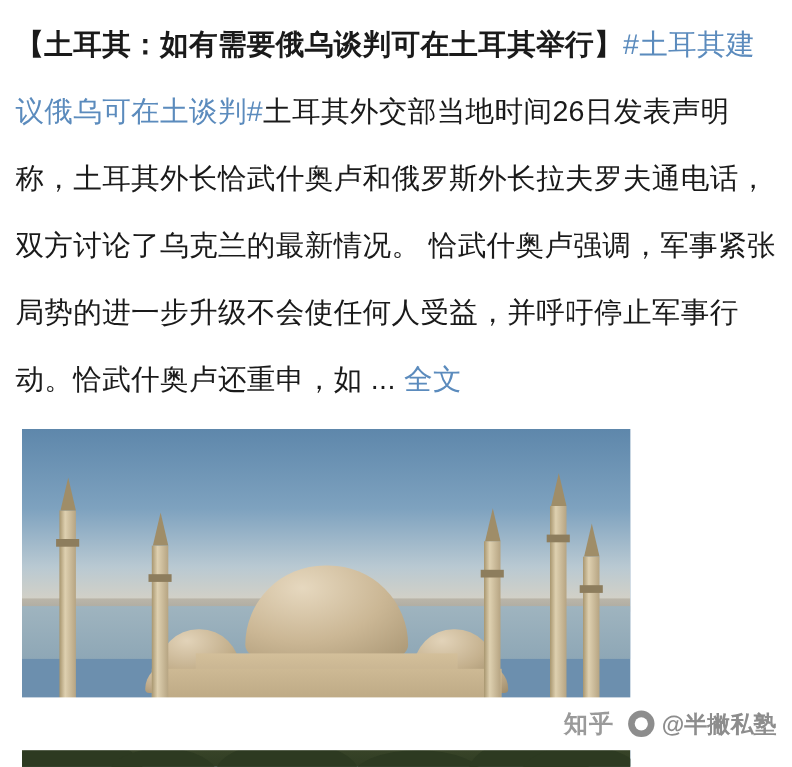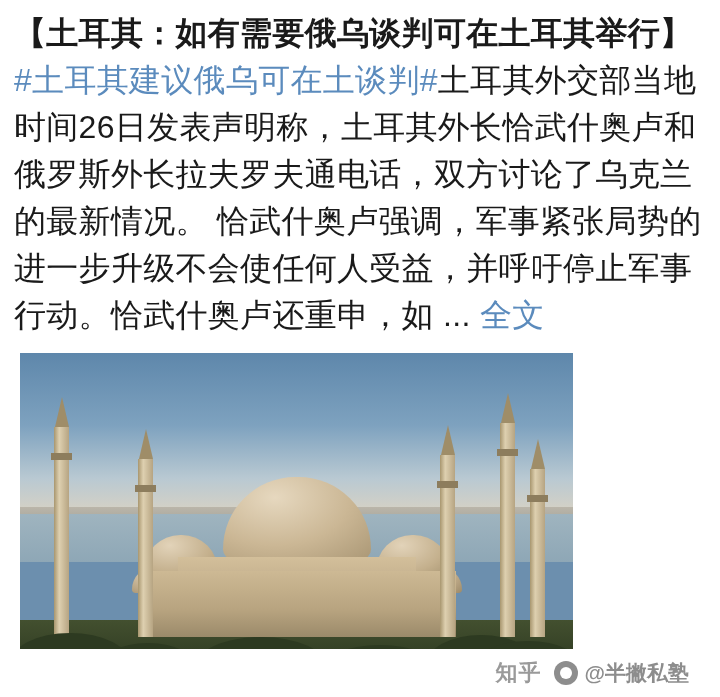--- a/index.html
+++ b/index.html
@@ -16,22 +16,22 @@
   }
   .post {
     width: 720px;
     height: 697px;
     box-sizing: border-box;
     background: #ffffff;
     position: relative;
   }
   .post-text {
     padding: 10px 14px 0 14px;
-    font-size: 32px;
-    line-height: 47px;
+    font-size: 26px;
+    line-height: 61px;
     color: #1a1a1a;
     letter-spacing: 0.3px;
     word-break: break-all;
   }
   .post-text .bold {
     font-weight: bold;
   }
   .post-text .link {
     color: #5b8bbd;
   }
@@ -160,27 +160,27 @@
   }
   .m1 { left: 34px;  height: 210px; }
   .m2 { left: 118px; height: 178px; }
   .m3 { right: 118px; height: 182px; }
   .m4 { right: 58px;  height: 214px; }
   .m5 { right: 28px;  height: 168px; }
 
   .footer {
     position: absolute;
     left: 0;
-    bottom: 0;
+    bottom: 15px;
     width: 100%;
     height: 48px;
     display: flex;
     align-items: center;
     justify-content: flex-end;
-    padding-right: 31px;
+    padding-right: 14px;
     box-sizing: border-box;
     background: #ffffff;
   }
   .zhihu-logo {
     font-size: 22px;
     color: #9a9a9a;
     font-weight: bold;
     margin-right: 12px;
     letter-spacing: 1px;
   }

